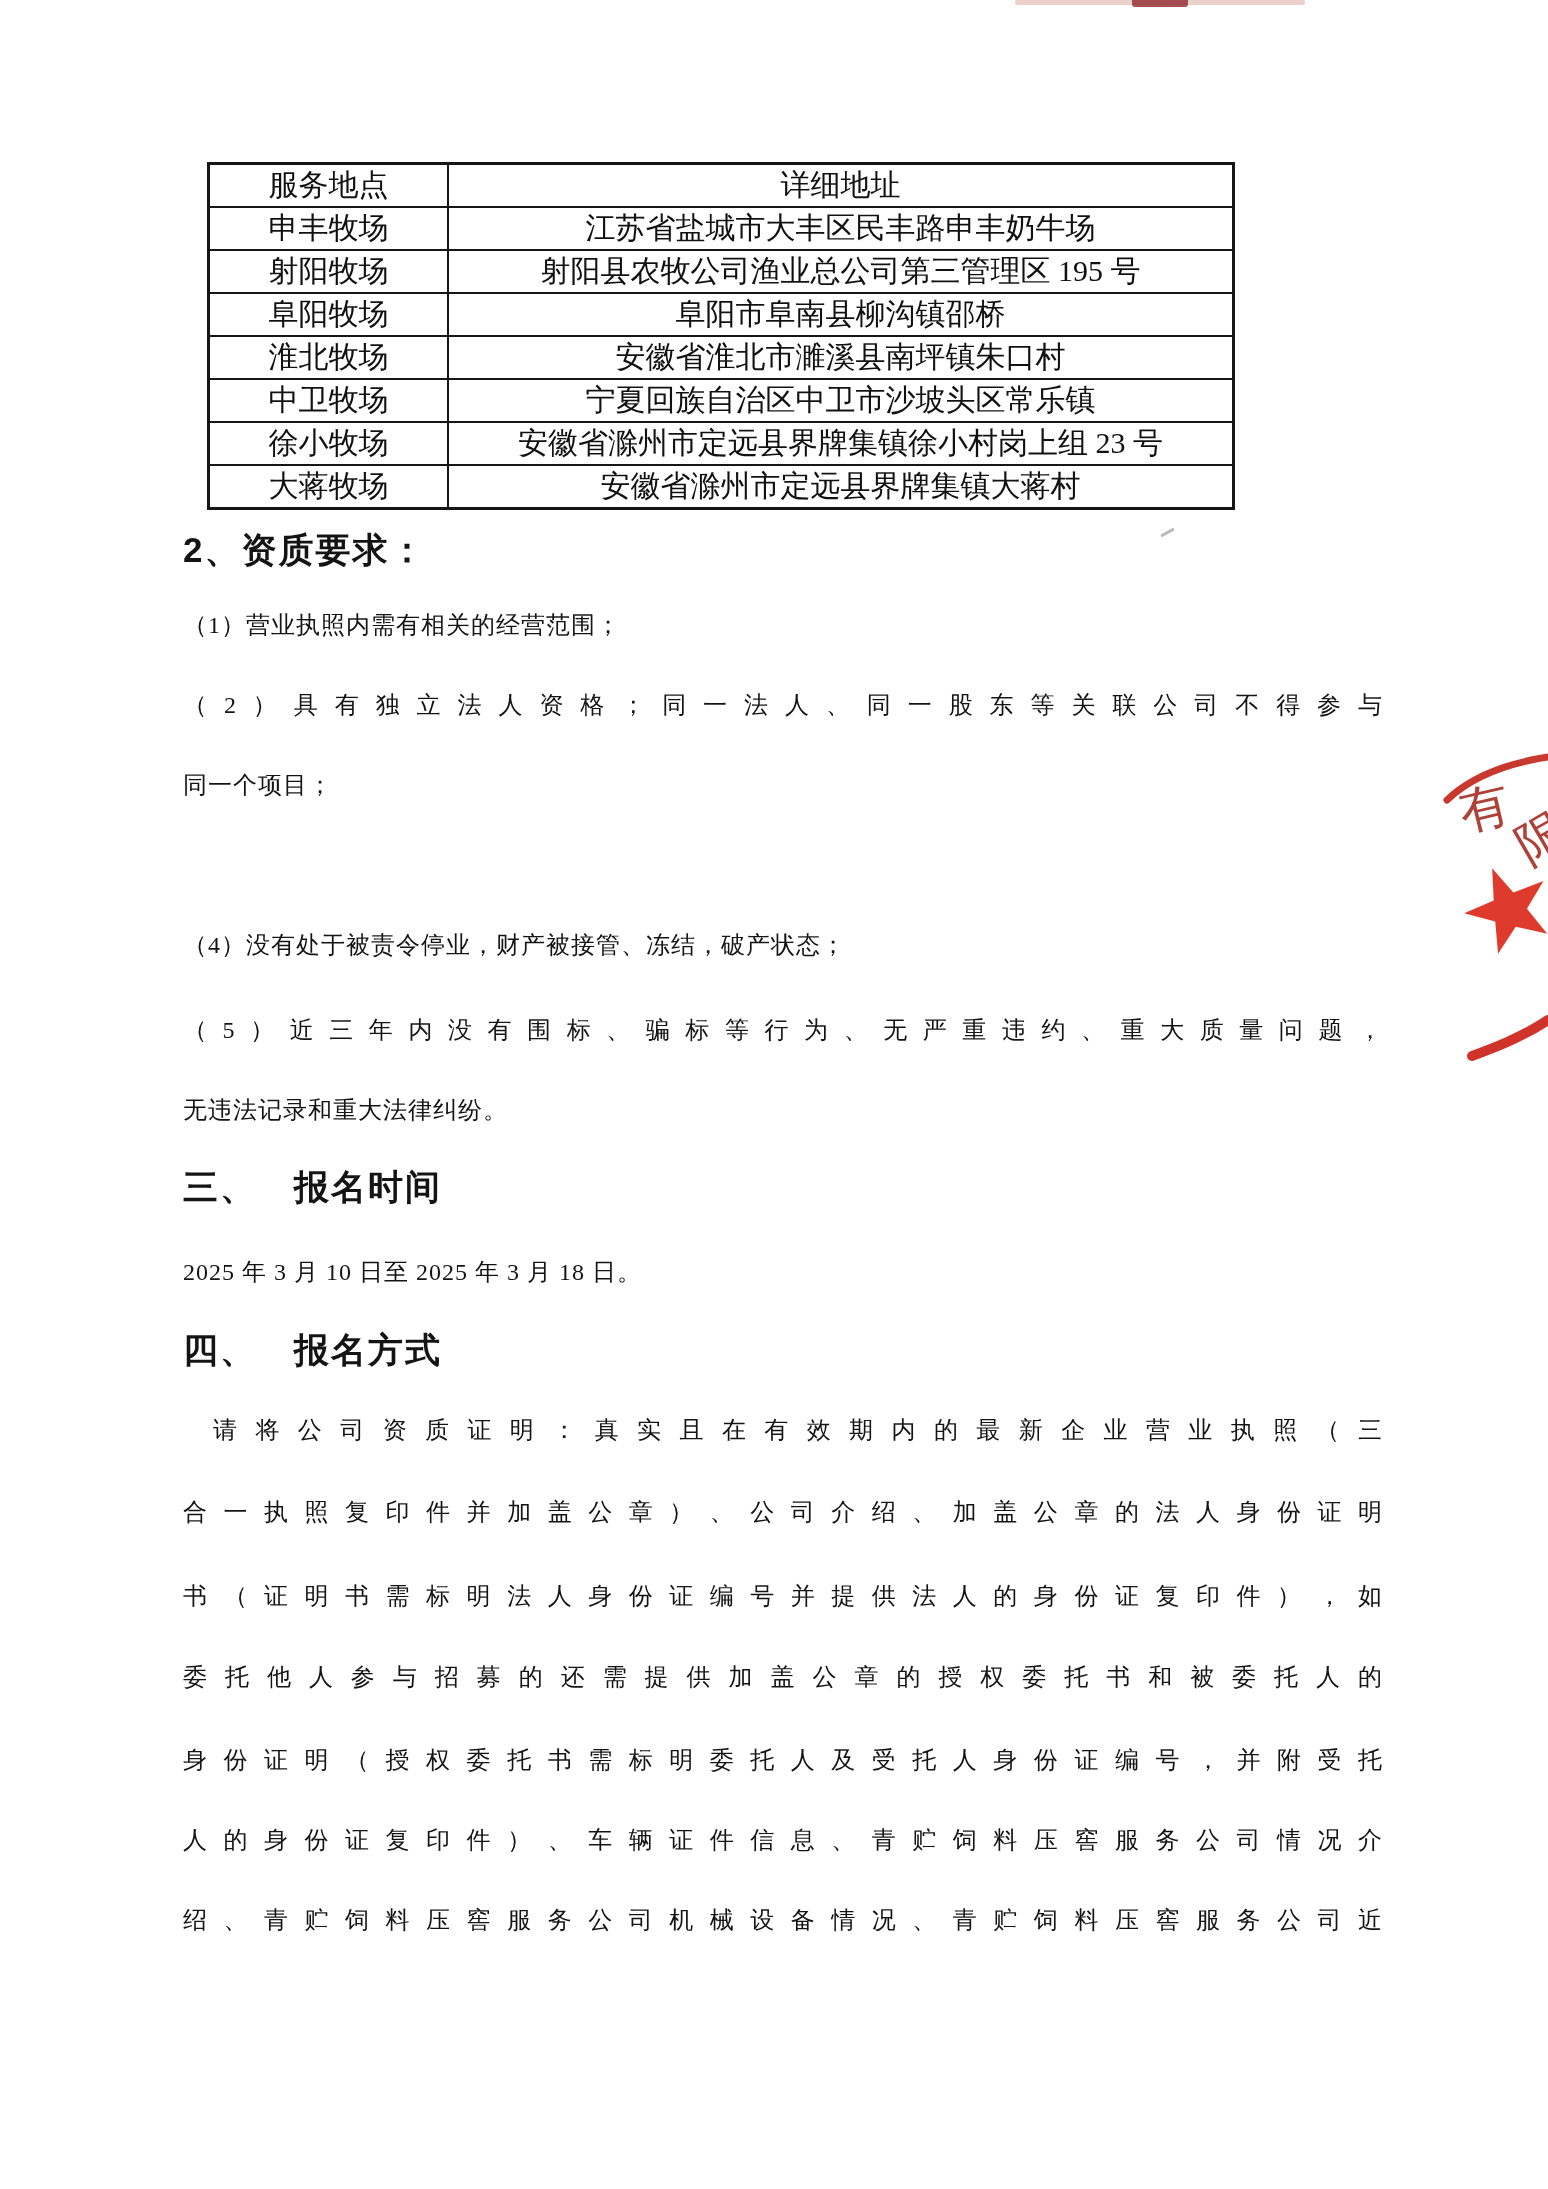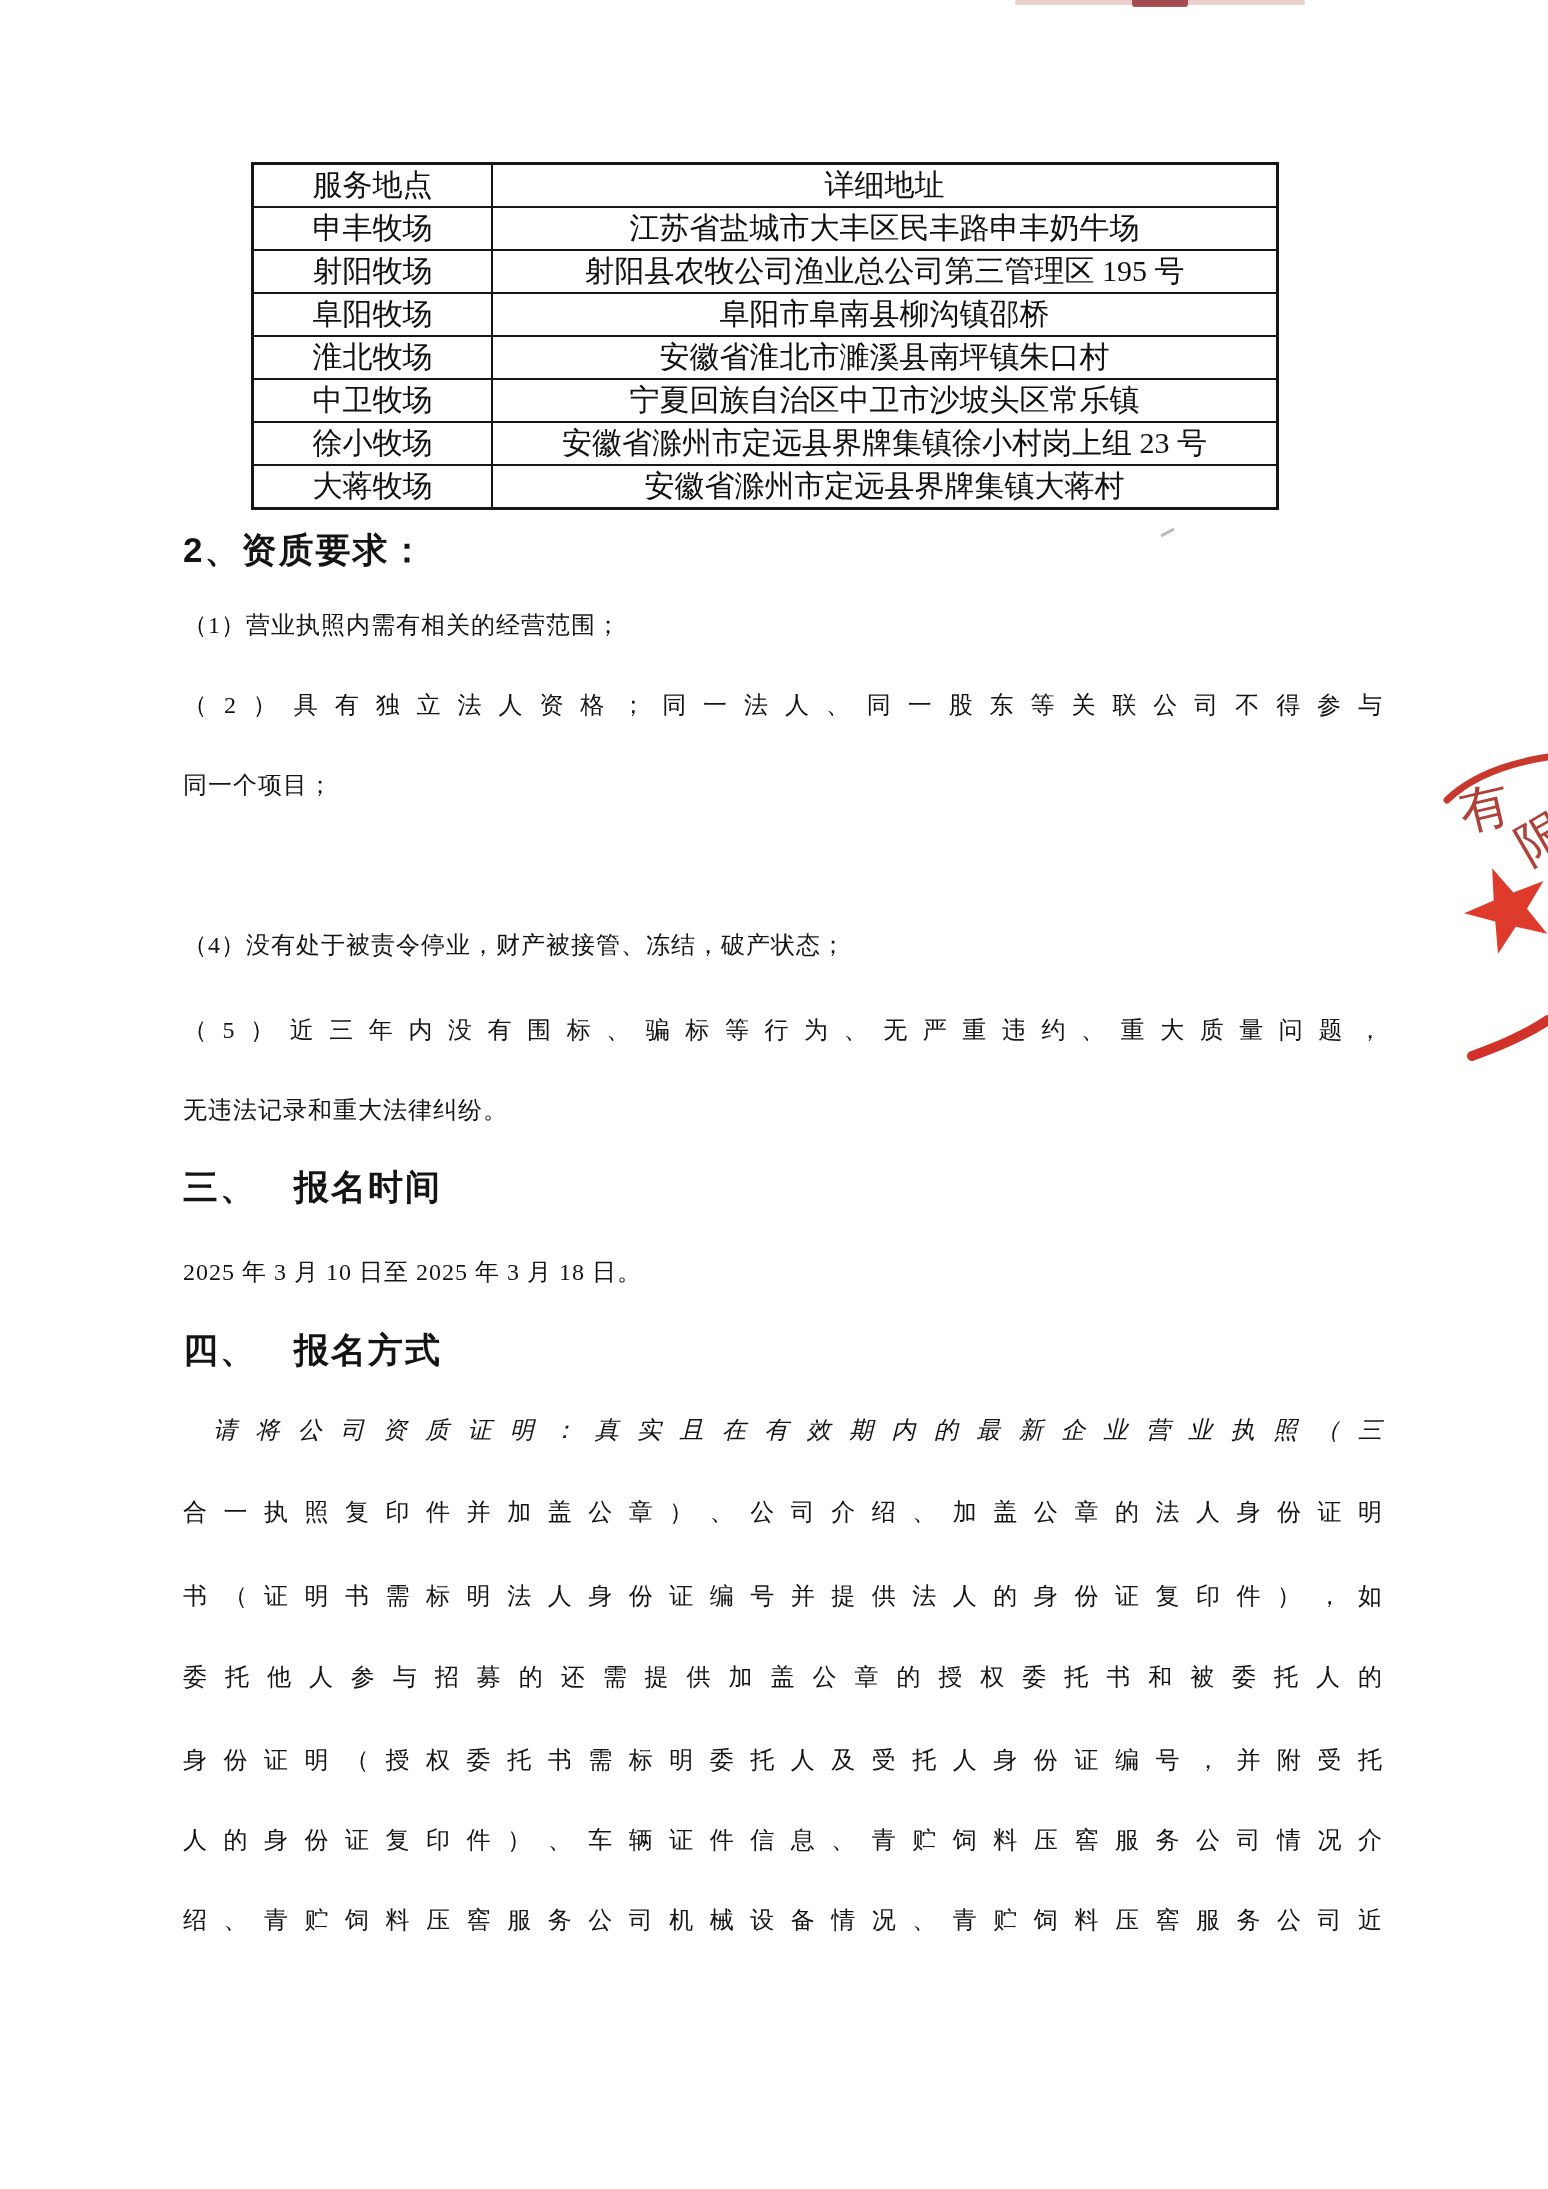--- a/index.html
+++ b/index.html
@@ -9,21 +9,21 @@
     margin:0 auto;
     background:#ffffff;
     overflow:hidden;
     font-family:"Liberation Serif","DejaVu Serif",serif;
     color:#141414;
   }
   
   .svc-table{
     position:absolute;left:207px;top:162px;width:1028px;
     border-collapse:collapse;table-layout:fixed;
-    font-size:30px;color:#111;margin-left:44px;
+    font-size:30px;color:#111;
   }
   .svc-table td,.svc-table th{
     border:2px solid #161616;
     height:38px;padding:0 4px;
     text-align:center;vertical-align:middle;
     font-weight:normal;white-space:nowrap;overflow:hidden;
   }
   .svc-table{border:3px solid #161616;}
   .svc-table .c1{width:229px;}
   
@@ -34,21 +34,21 @@
   }
   .ln.fill{
     white-space:normal;
     text-align:justify;text-align-last:justify;
     text-justify:inter-character;
   }
   .ln.bold{
     font-family:Liberation Sans, sans-serif;
     font-weight:bold;font-size:35px;letter-spacing:2px;
   }
-  .ln.indent{text-indent:30px;font-style:italic;}
+  .ln.indent{text-indent:30px;}
   
   .seal{
     position:absolute;left:1385px;top:746px;width:163px;height:322px;
     overflow:hidden;pointer-events:none;
   }
   .seal svg{display:block;}
   
   .remnant{
     position:absolute;top:0;left:1015px;width:290px;height:5px;
     background:#d8a79e;opacity:.55;border-radius:2px;

